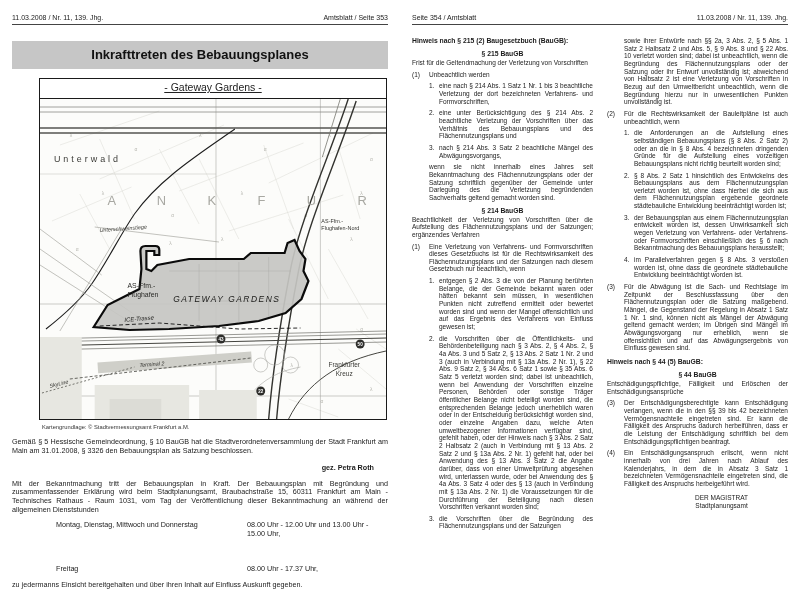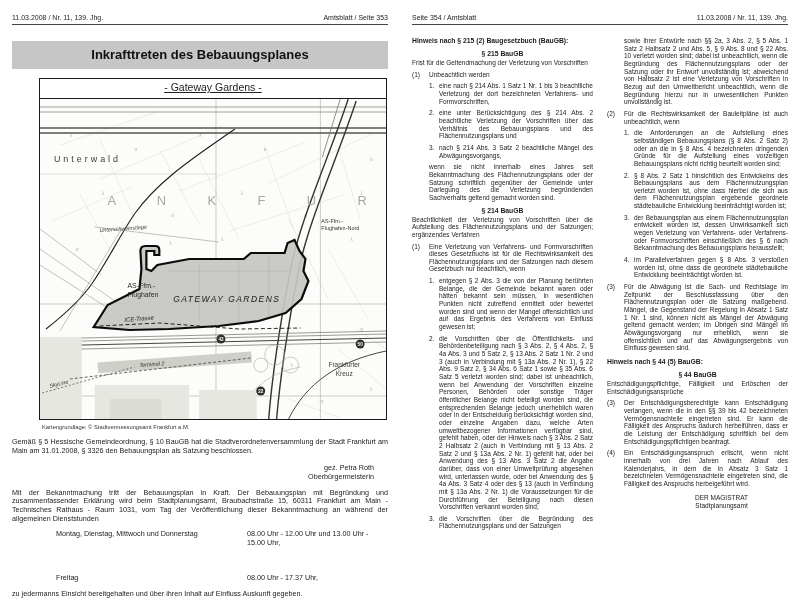--- a/index.html
+++ b/index.html
@@ -8,21 +8,21 @@
   .page{position:relative;width:400px;height:600px;box-sizing:border-box;padding:14px 12px 0 12px;}
   .pg-header{display:flex;justify-content:space-between;font-size:7px;color:#222;border-bottom:1px solid #444;padding-bottom:3px;}
   
   .title-bar{margin-top:16px;background:#c6c6c6;text-align:center;font-weight:bold;font-size:13px;padding:6px 0 7px;color:#111;}
   .map-box{width:348px;margin:9px 0 0 27px;border:1.5px solid #1a1a1a;background:#fff;box-sizing:border-box;}
   .map-title{text-align:center;font-size:15px;color:#222;padding-top:5px;}
   .map-subtitle{text-align:center;font-size:10.5px;color:#222;padding:2px 0 5px;text-decoration:underline;}
   .map-svg{display:block;width:100%;height:320px;border-top:1.5px solid #1a1a1a;}
   .map-caption{font-size:5.8px;color:#333;margin:4px 0 0 30px;}
   .lp-para{font-size:7.2px;line-height:1.22;text-align:justify;margin-top:8px;}
-  .lp-sign{font-size:7.2px;line-height:1.25;text-align:right;margin:7px 14px 0 0;}
+  .lp-sign{font-size:7.2px;line-height:1.25;text-align:right;margin:7px 14px 0 0;font-weight:bold;}
   .hours{display:grid;grid-template-columns:165px auto;font-size:7.2px;line-height:1.25;margin:5px 0 0 44px;gap:26px;}
   
   .cols{display:flex;gap:14px;margin-top:12px;}
   .col{width:186px;font-size:6.5px;line-height:1.18;text-align:justify;color:#1b1b1b;}
   .bold-head{font-weight:bold;font-size:6.8px;}
   .law-title{font-weight:bold;font-size:6.8px;text-align:center;margin:5px 0 1px;}
   .law-sub{margin-bottom:2px;}
   .num-p{display:flex;margin-top:4px;}
   .num-p .n{flex:none;width:17px;}
   .num-p .t{flex:1;}
@@ -190,21 +190,20 @@
         <text x="306" y="277" font-size="6.5" fill="#3a3a36" text-anchor="middle">Kreuz</text>
       </svg>
     </div>
 
     <div class="map-caption">Kartengrundlage: © Stadtvermessungsamt Frankfurt a.M.</div>
 
     <div class="lp-para">Gemäß § 5 Hessische Gemeindeordnung, § 10 BauGB hat die Stadtverordnetenversammlung der Stadt Frankfurt am Main am 31.01.2008, § 3326 den Bebauungsplan als Satzung beschlossen.</div>
 
     <div class="lp-sign">
       <div>gez. Petra Roth</div>
-      <div>Oberbürgermeisterin</div>
     </div>
 
     <div class="lp-para">Mit der Bekanntmachung tritt der Bebauungsplan in Kraft. Der Bebauungsplan mit Begründung und zusammenfassender Erklärung wird beim Stadtplanungsamt, Braubachstraße 15, 60311 Frankfurt am Main - Technisches Rathaus - Raum 1031, vom Tag der Veröffentlichung dieser Bekanntmachung an während der allgemeinen Dienststunden</div>
 
     <div class="hours">
       <span>Montag, Dienstag, Mittwoch und Donnerstag</span>
       <span>08.00 Uhr - 12.00 Uhr und 13.00 Uhr - 15.00 Uhr,</span>
       <span>Freitag</span>
       <span>08.00 Uhr - 17.37 Uhr,</span>
     </div>

